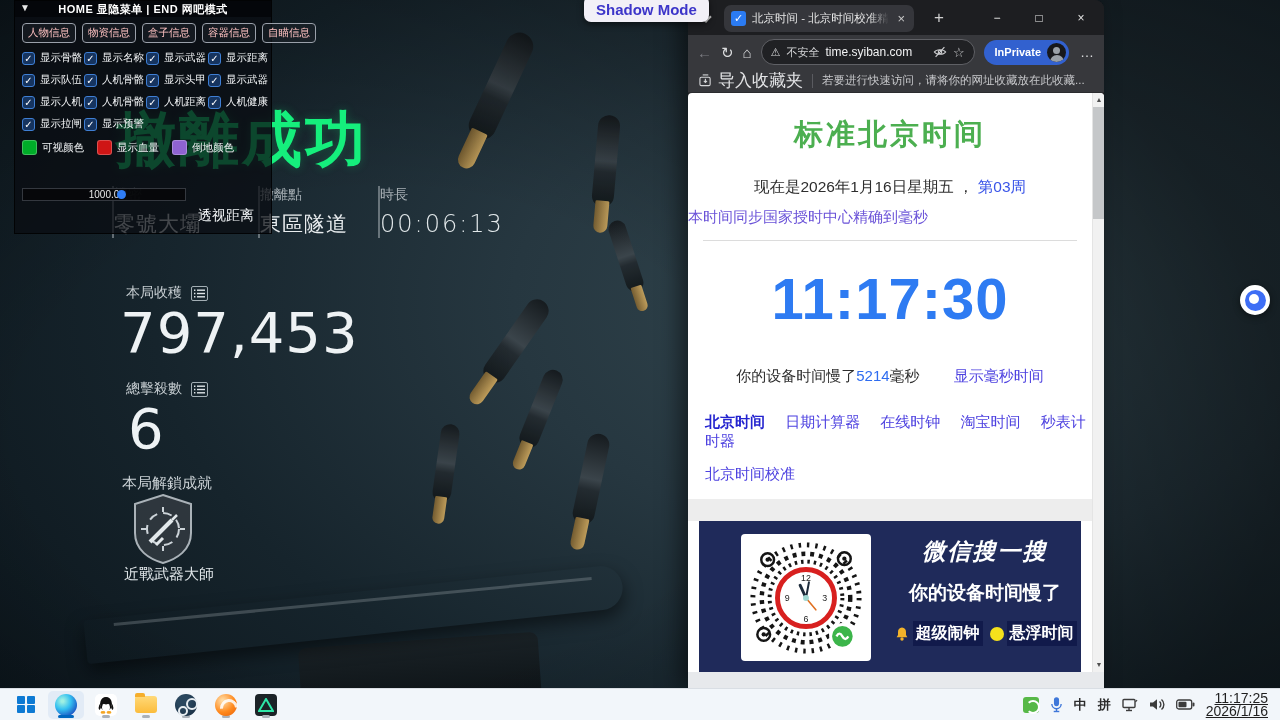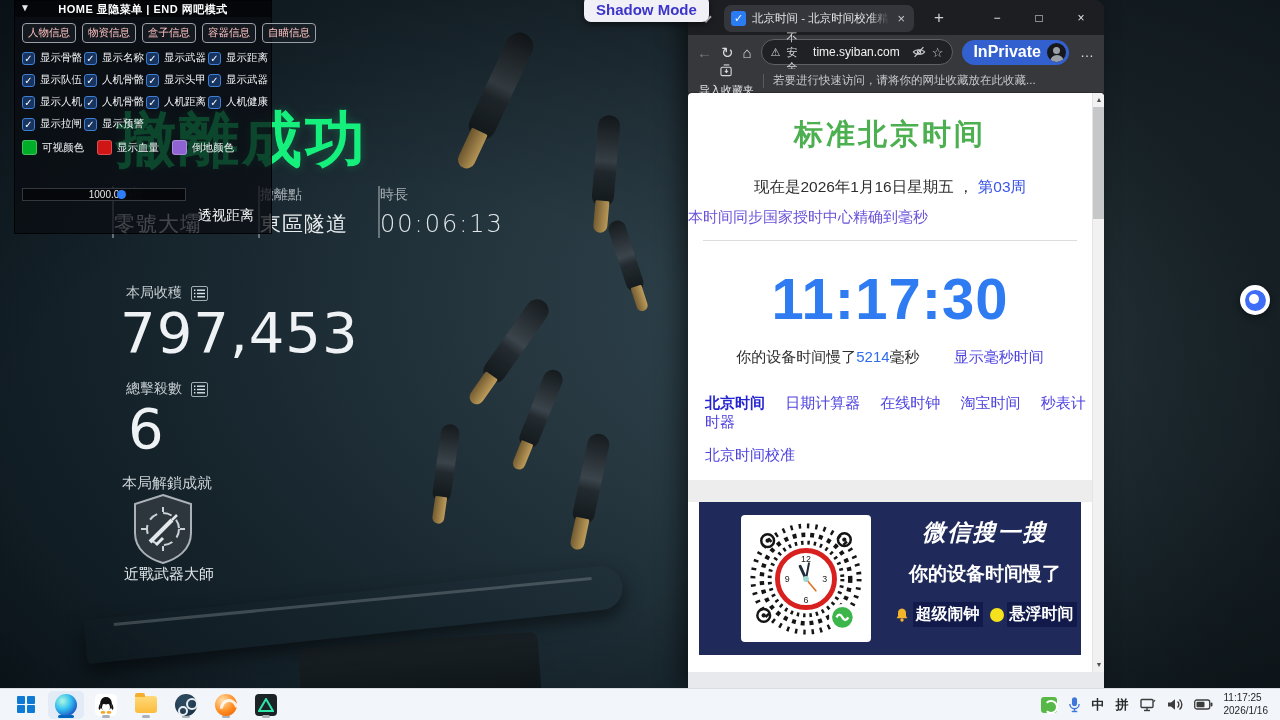--- a/index.html
+++ b/index.html
@@ -62,45 +62,45 @@
   .winbtn{width:42px;height:35px;display:flex;align-items:center;justify-content:center;color:#e3e3e3;font-size:12px;cursor:pointer;}
   .addr{position:absolute;top:35px;left:0;width:100%;height:34px;background:#37383c;display:flex;align-items:center;padding:0 9px;gap:9px;}
   .navbtn{font-size:15px;color:#dadbdd;cursor:pointer;line-height:1;}
   .navbtn.disabled{color:#7c7d82;}
   .urlpill{width:214px;height:26px;background:#202124;border:1px solid #5f6065;border-radius:14px;display:flex;align-items:center;padding:0 9px;gap:6px;cursor:text;}
   .warn{font-size:11px;color:#d3d4d6;}
   .sectext{font-size:11px;color:#d6d7d9;}
   .urltext{font-size:12px;color:#f1f2f3;}
   .pillspacer{flex:1;}
   .pillicon{color:#cfd0d2;font-size:13px;cursor:pointer;display:flex;}
-  .inprivate{height:25px;border-radius:13px;background:#3261cf;color:#fff;font-size:16px;font-weight:600;display:flex;align-items:center;gap:6px;padding:0 3px 0 11px;cursor:pointer;}
+  .inprivate{height:25px;border-radius:13px;background:#3261cf;color:#fff;font-size:11px;font-weight:600;display:flex;align-items:center;gap:6px;padding:0 3px 0 11px;cursor:pointer;}
   .avatar{width:19px;height:19px;border-radius:50%;background:#17181b;position:relative;overflow:hidden;}
   .avatar::before{content:"";position:absolute;left:6px;top:4px;width:7px;height:7px;border-radius:50%;background:#9aa0a6;}
   .avatar::after{content:"";position:absolute;left:2.5px;top:12px;width:14px;height:9px;border-radius:7px 7px 0 0;background:#9aa0a6;}
   .morebtn{color:#dadbdd;font-size:14px;letter-spacing:1px;cursor:pointer;margin-left:2px;}
   .favbar{position:absolute;top:69px;left:0;width:100%;height:24px;background:#37383c;display:flex;align-items:center;gap:9px;padding:0 11px;border-bottom:1px solid #2b2c2f;}
-  .favimport{display:flex;align-items:center;gap:6px;font-size:11px;color:#e3e4e6;cursor:pointer;flex-direction:column;}
+  .favimport{display:flex;align-items:center;gap:6px;font-size:17px;color:#e3e4e6;cursor:pointer;}
   .favdivider{width:1px;height:14px;background:#5a5b60;}
   .favhint{font-size:11.5px;color:#c7c8cb;white-space:nowrap;overflow:hidden;}
   
   .viewport{position:absolute;top:93px;left:0;width:416px;height:579px;background:#fff;overflow:hidden;border-radius:4px 4px 0 0;}
   .scrollbar{position:absolute;right:0;top:0;width:12px;height:100%;background:#f1f1f1;border-left:1px solid #e4e4e4;z-index:5;}
   .sb-arrow{width:12px;height:14px;font-size:7px;color:#505050;text-align:center;line-height:14px;cursor:pointer;}
   .sb-arrow.down{position:absolute;bottom:0;}
   .sb-thumb{position:absolute;top:14px;left:0;width:12px;height:112px;background:#c5c7c9;cursor:grab;}
   .content{position:absolute;left:0;top:0;width:404px;}
   .p-head{margin-top:22px;text-align:center;font-size:29px;font-weight:700;color:#4caf50;letter-spacing:3px;}
   .p-date{margin-top:22px;text-align:center;font-size:15.5px;color:#2e2e2e;}
   a.lk{color:#4d41e0;text-decoration:none;cursor:pointer;}
   a.lk-blue{color:#3a55e8;}
   .p-sync{margin-top:10px;text-align:left;font-size:15px;}
   .p-sync a{color:#6a52d8;}
   .p-hr{margin:13px auto 0;width:374px;border-top:1px solid #dcdcdc;height:0;}
   .p-clock{margin-top:24px;text-align:center;font-size:58px;font-weight:700;color:#2e7bf2;letter-spacing:1px;}
-  .p-offset{margin-top:16px;text-align:center;font-size:15px;color:#2e2e2e;}
+  .p-offset{margin-top:35px;text-align:center;font-size:15px;color:#2e2e2e;}
   .p-offset .num{color:#2e6cf0;}
   .p-offset a{margin-left:30px;}
   .p-nav{margin:27px 0 0 17px;font-size:15px;}
   .p-nav a{margin-right:16px;}
   .p-nav a.current{font-weight:700;color:#2323cf;}
   .p-nav-row2{margin-top:14px;}
   .section-gap{margin-top:15px;height:22px;background:#ededed;}
   .banner{position:relative;margin-left:11px;width:382px;height:153px;background:#1f2a5a;}
   .qrbox{position:absolute;left:42px;top:13px;width:130px;height:127px;background:#fff;border-radius:4px;display:flex;align-items:center;justify-content:center;}
   .bn-texts{position:absolute;left:196px;top:0;width:180px;height:100%;display:flex;flex-direction:column;align-items:center;}
@@ -131,21 +131,21 @@
   .steamicon::after{content:"";position:absolute;left:11px;top:4px;width:8px;height:8px;border-radius:50%;border:2px solid #e8eef2;}
   .steamicon::before{content:"";position:absolute;left:3px;top:12px;width:6px;height:6px;border-radius:50%;border:2px solid #e8eef2;}
   .orangeicon{width:22px;height:22px;border-radius:50%;background:radial-gradient(circle at 35% 30%, #ffd9a0 5%, #ff8a1e 55%, #e85d04 100%);position:relative;}
   .orangeicon::after{content:"";position:absolute;left:5px;top:5px;width:12px;height:12px;border-radius:50%;border:3px solid rgba(255,255,255,.85);border-right-color:transparent;border-bottom-color:transparent;transform:rotate(40deg);}
   .deltaicon{width:22px;height:22px;border-radius:4px;background:#1c2327;display:flex;align-items:center;justify-content:center;}
   .tb-right{margin-left:auto;display:flex;align-items:center;gap:11px;padding-right:4px;}
   .trayicon{display:flex;align-items:center;justify-content:center;cursor:pointer;}
   .greenapp{width:16px;height:16px;border-radius:3px;background:#57b847;position:relative;}
   .greenapp::after{content:"";position:absolute;left:3px;top:3px;width:10px;height:10px;border-radius:50%;border:2px solid #fff;border-left-color:transparent;}
   .ime{font-size:13px;font-weight:700;color:#2b2b2b;cursor:pointer;}
-  .tb-clock{text-align:left;font-size:10px;line-height:12.5px;color:#1f1f1f;cursor:pointer;}
+  .tb-clock{text-align:right;font-size:14px;line-height:12.5px;color:#1f1f1f;cursor:pointer;text-decoration:underline;}
 </style>
 </head>
 <body>
 
 <div class="stage">
 
   <div>
     <span class="bullet" style="left:455px;top:75px;transform:rotate(115deg) scale(1.25);"></span>
     <span class="bullet" style="left:560px;top:150px;transform:rotate(95deg);"></span>
     <span class="bullet" style="left:580px;top:245px;transform:rotate(72deg) scale(.8);"></span>

